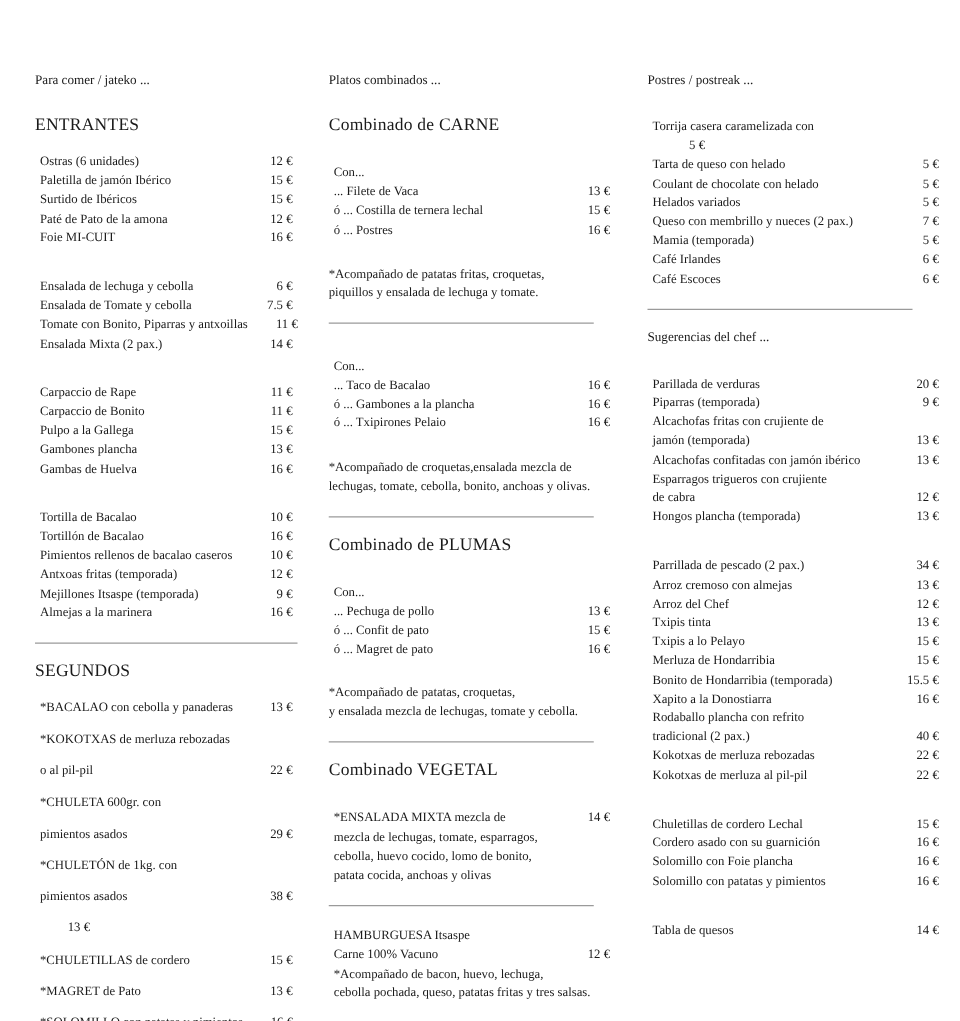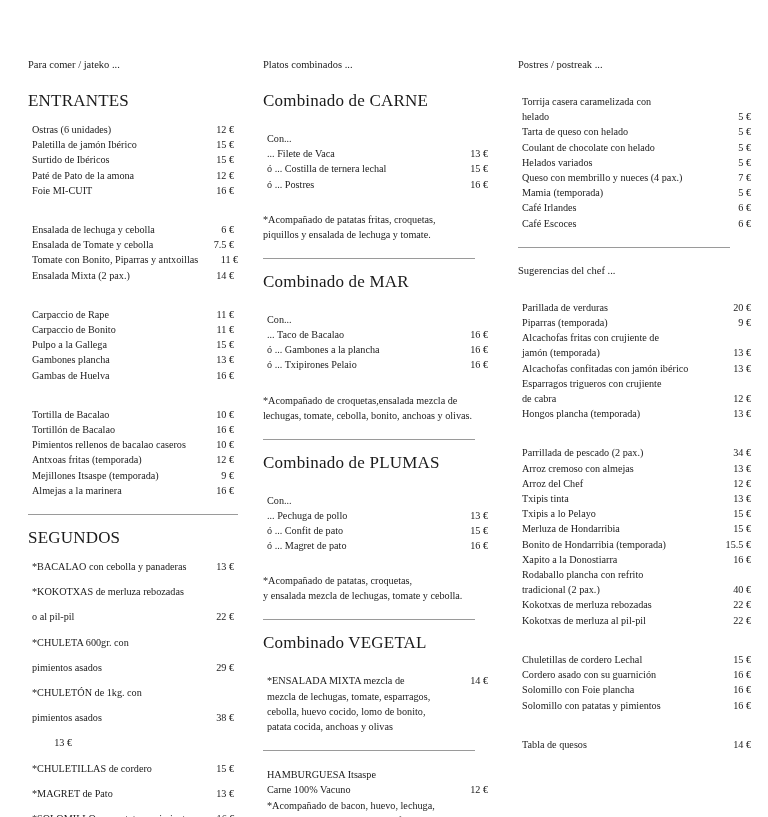--- a/index.html
+++ b/index.html
@@ -34,21 +34,21 @@
   .col-2 { width: 255px; padding-left: 13px; padding-right: 13px; }
   .col-3 { width: 263px; padding-left: 13px; padding-right: 13px; }
 
   .col-head {
     font-size: 10.5px;
     line-height: 14px;
     margin: 0 0 22px 0;
     white-space: nowrap;
   }
   .section-title {
-    font-size: 17px;
+    font-size: 14px;
     line-height: 14px;
     margin: 0 0 14px 0;
     letter-spacing: 0.2px;
   }
   .section-title.tight { margin-bottom: 12px; }
 
   .rows { margin: 4px; padding: 0; }
 
   .row {
     display: flex;
@@ -284,21 +284,20 @@
           </div>
       </div>
       <div class="gap-md"></div>
       <div class="note">
         <div>*Acompañado de patatas fritas, croquetas,</div>
         <div>piquillos y ensalada de lechuga y tomate.</div>
       </div>
 
       <hr class="div">
 
-      <div class="section-title tight">Combinado de MAR</div>
       <div class="gap-xs"></div>
       <div class="rows">
         <div class="row">
             <span class="nm">Con...</span>
             <span class="pr"></span>
           </div>
         <div class="row">
             <span class="nm">... Taco de Bacalao</span>
             <span class="pr">16 €</span>
           </div>
@@ -395,37 +394,36 @@
 
     <div class="col col-3">
       <div class="col-head">Postres / postreak ...</div>
 
       <div class="rows">
         <div class="row">
             <span class="nm">Torrija casera caramelizada con</span>
             <span class="pr"></span>
           </div>
         <div class="row">
-            <span class="nm">helado</span>
             <span class="pr">5 €</span>
           </div>
         <div class="row">
             <span class="nm">Tarta de queso con helado</span>
             <span class="pr">5 €</span>
           </div>
         <div class="row">
             <span class="nm">Coulant de chocolate con helado</span>
             <span class="pr">5 €</span>
           </div>
         <div class="row">
             <span class="nm">Helados variados</span>
             <span class="pr">5 €</span>
           </div>
         <div class="row">
-            <span class="nm">Queso con membrillo y nueces (4 pax.)</span>
+            <span class="nm">Queso con membrillo y nueces (2 pax.)</span>
             <span class="pr">7 €</span>
           </div>
         <div class="row">
             <span class="nm">Mamia (temporada)</span>
             <span class="pr">5 €</span>
           </div>
         <div class="row">
             <span class="nm">Café Irlandes</span>
             <span class="pr">6 €</span>
           </div>

